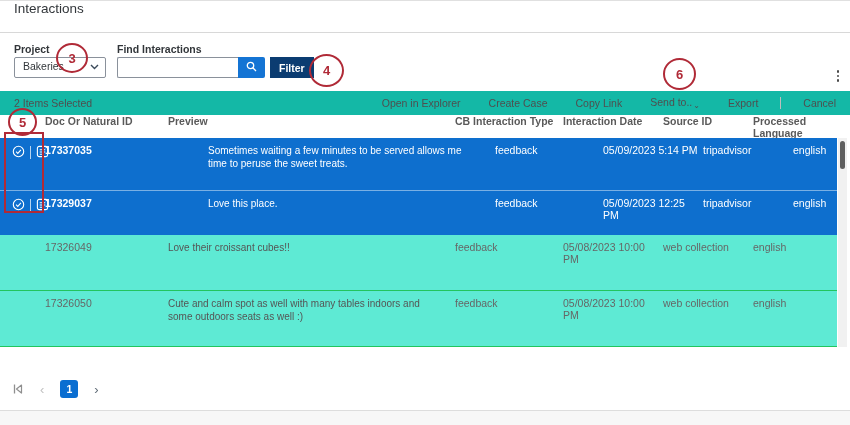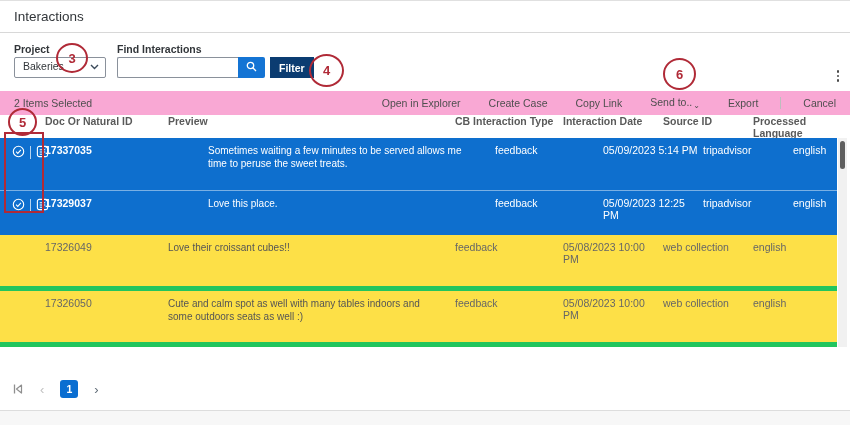--- a/index.html
+++ b/index.html
@@ -1,35 +1,35 @@
 <!DOCTYPE html>
 <html><head>
 <meta charset="utf-8">
 <style>
   * { margin:0; padding:0; box-sizing:border-box; }
   body { font-family:"Liberation Sans", sans-serif; background:#fff; }
   .app { position:relative; width:850px; height:425px; background:#fff; overflow:hidden; border-top:1px solid #e0e0e0; }
 
   
-  .page-title { position:absolute; left:14px; top:8px; font-size:13.5px; color:#32363a; }
+  .page-title { position:absolute; left:14px; top:0; font-size:13.5px; color:#32363a; }
   .title-divider { position:absolute; left:0; top:31px; width:850px; height:1px; background:#d8d8d8; }
 
   
   .field-label { position:absolute; top:42px; font-size:10.5px; font-weight:bold; color:#32363a; }
   .lbl-project { left:14px; }
   .lbl-find { left:117px; }
   .select-box { position:absolute; left:14px; top:56px; width:92px; height:21px; border:1px solid #8a919b; border-radius:2px; background:#fff; display:flex; align-items:center; justify-content:space-between; padding:0 6px 4px 8px; font-size:10.5px; color:#32363a; cursor:pointer; }
   .text-input { position:absolute; left:117px; top:56px; width:121px; height:21px; border:1px solid #8a919b; border-right:none; border-radius:2px 0 0 2px; font-size:10.5px; padding:0 6px; color:#32363a; font-family:"Liberation Sans", sans-serif; }
   .search-btn { position:absolute; left:238px; top:56px; width:27px; height:21px; background:#1474d4; border:none; border-radius:0 2px 2px 0; display:flex; align-items:center; justify-content:center; cursor:pointer; }
   .filter-btn { position:absolute; left:270px; top:56px; height:21px; padding:0 9px; background:#0b3c71; border:none; border-radius:0; color:#fff; font-size:10.5px; font-weight:bold; cursor:pointer; font-family:"Liberation Sans", sans-serif; }
   .kebab { position:absolute; left:831px; top:66px; width:14px; height:18px; display:flex; flex-direction:column; align-items:center; justify-content:center; gap:2px; cursor:pointer; }
   .kebab i { width:2.5px; height:2.5px; border-radius:50%; background:#4a4a4a; }
 
   
-  .toolbar { position:absolute; left:0; top:90px; width:850px; height:24px; background:#f9a8d4; display:flex; align-items:center; font-size:10.5px; color:#4f4f4f; }
+  .toolbar { position:absolute; left:0; top:90px; width:850px; height:24px; background:#14b8a6; display:flex; align-items:center; font-size:10.5px; color:#4f4f4f; }
   .toolbar .selected-count { margin-left:14px; }
   .toolbar .actions { margin-left:auto; display:flex; align-items:center; gap:28px; margin-right:14px; }
   .toolbar .actions span { cursor:pointer; white-space:nowrap; }
   .toolbar .vdiv { width:1px; height:12px; background:#bdbdbd; margin:0 -6px; }
   .send-arrow { font-size:8px; vertical-align:-2px; display:inline-block; margin-left:1px; }
 
   
   .thead { position:absolute; left:0; top:114px; width:850px; height:23px; background:#fff; display:flex; font-size:10.5px; font-weight:bold; color:#5a5a5a; align-items:flex-start; }
   .rows { position:absolute; left:0; top:137px; width:837px; }
   .row { display:flex; font-size:10.5px; position:relative; }
@@ -38,21 +38,21 @@
   .c-prev { width:287px; flex:none; padding-top:6px; padding-right:14px; font-size:10px; line-height:13px; }
   .c-type { width:108px; flex:none; padding-top:6px; }
   .c-date { width:100px; flex:none; padding-top:6px; }
   .c-src { width:90px; flex:none; padding-top:6px; }
   .c-lang { width:84px; flex:none; padding-top:6px; }
   .thead .c-id { padding-top:0; } .thead .c-prev { padding-top:0; font-size:10.5px; }
   .thead .c-type, .thead .c-date, .thead .c-src, .thead .c-lang { padding-top:0; }
   .row.sel { background:#0e6fce; color:#fff; }
   .row.sel .c-prev { font-weight:normal;margin-left:40px; }
   .row.sel .c-id { font-weight:bold; }
-  .row.unsel { color:#666; background:#fde047; border-bottom:5px solid #22c55e; }
+  .row.unsel { color:#666; background:#5eead4; border-bottom:1px solid #22c55e; }
   .row.unsel .c-prev { color:#555; }
   .r1 { height:53px; border-bottom:1px solid rgba(255,255,255,.45); }
   .r2 { height:44px; }
   .r3 { height:56px; }
   .r4 { height:56px; }
   .sel-icons { position:absolute; left:12px; top:7px; display:flex; align-items:center; gap:5px; }
   .sel-icons .isep { width:1px; height:13px; background:rgba(255,255,255,.7); }
 
   
   .vscroll-track { position:absolute; left:838px; top:137px; width:9px; height:209px; background:#f1f1f1; }

